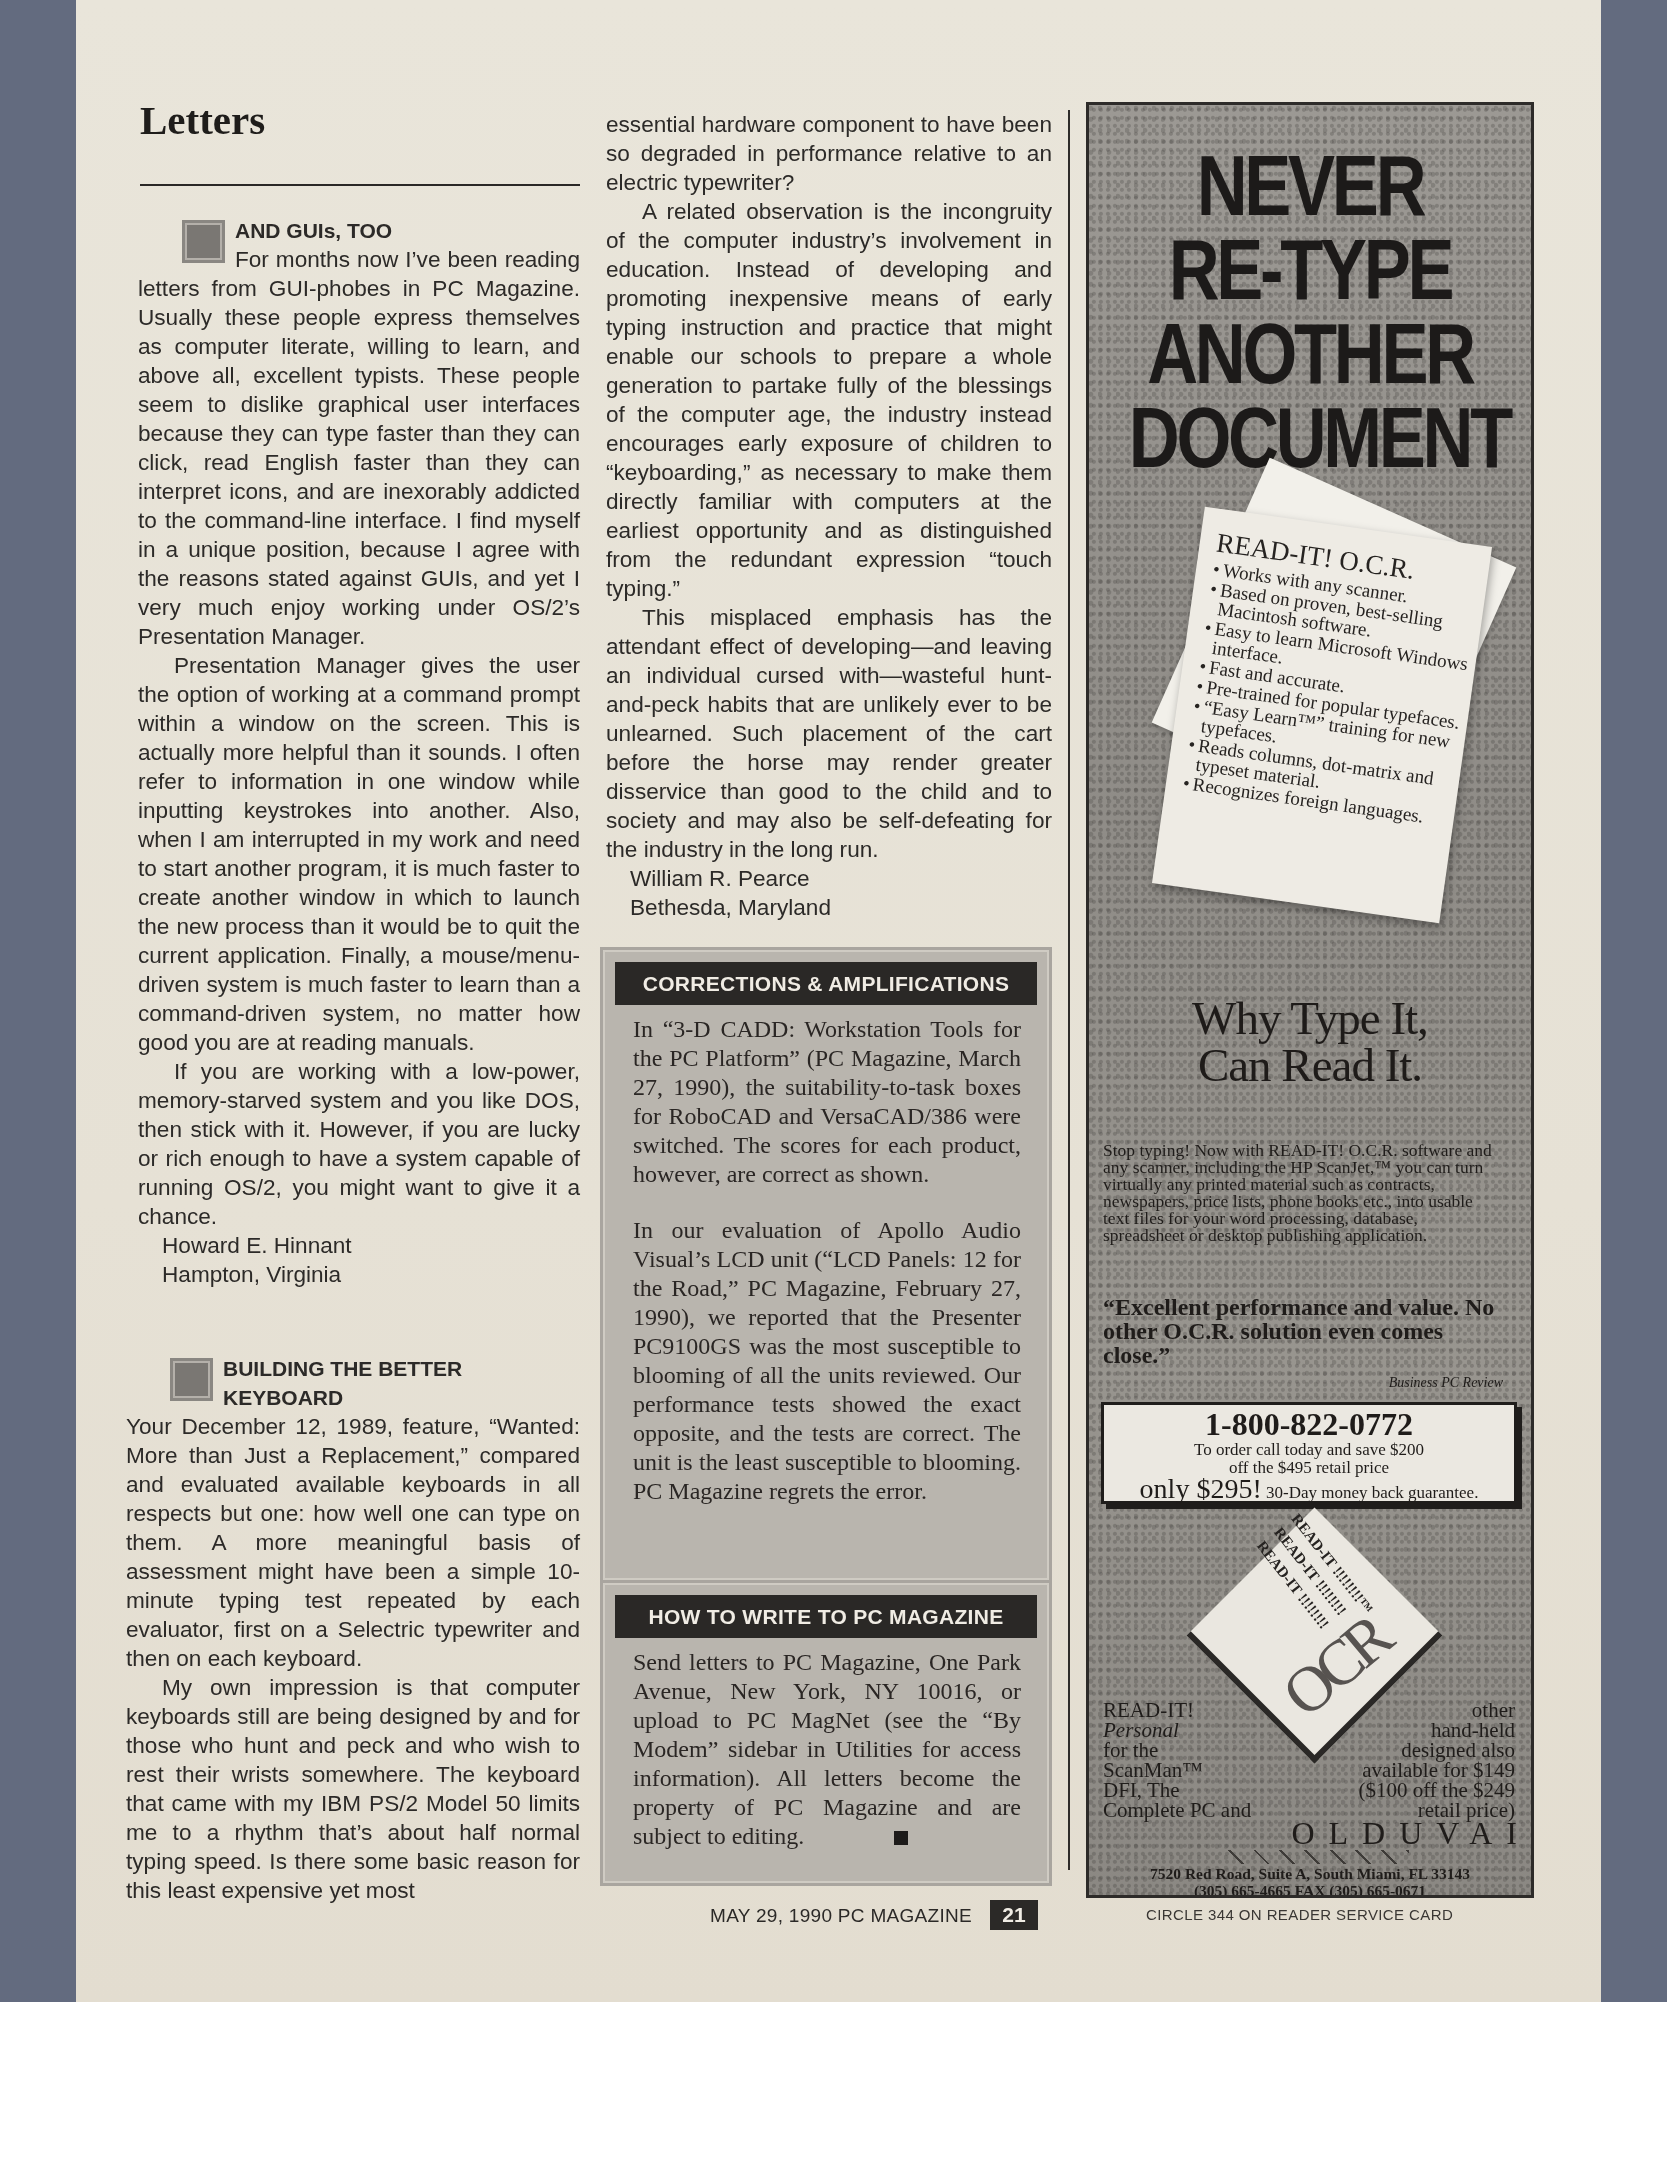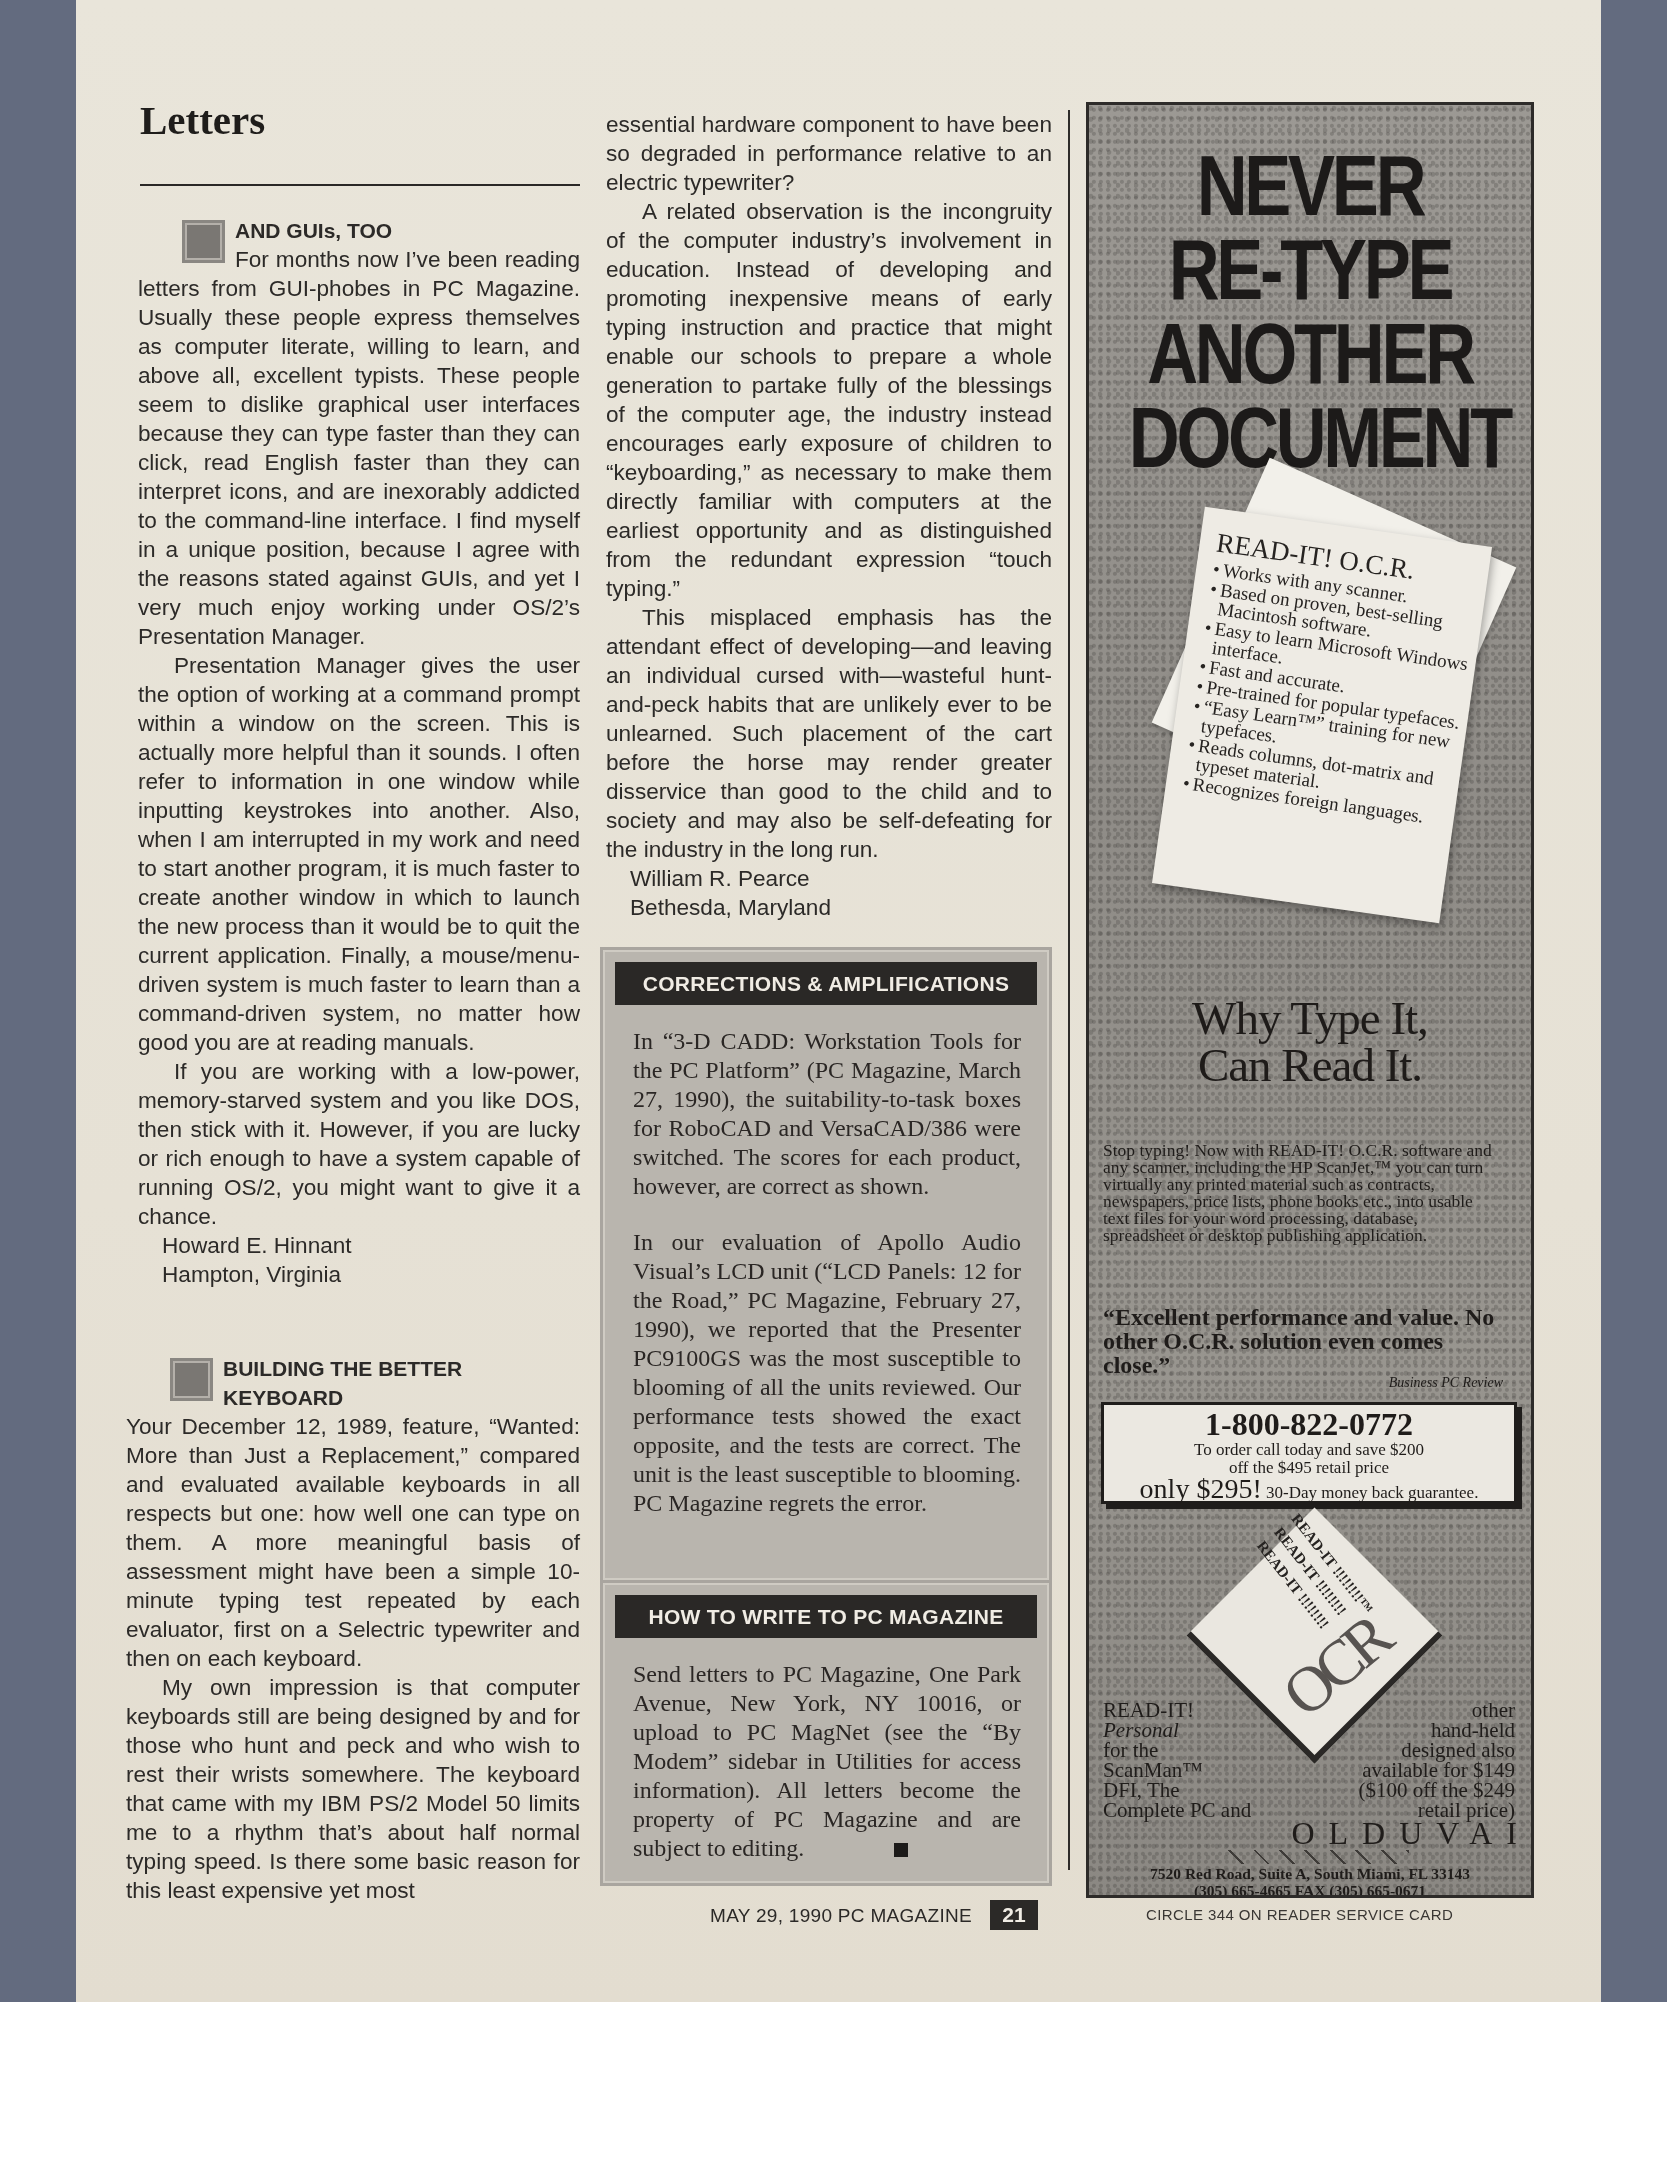--- a/index.html
+++ b/index.html
@@ -31,21 +31,21 @@
   .hbox.k { margin-top:4px; }
   .hd { font-weight:bold; font-size:21px; display:block; text-align:left; }
   .col-left-2 { left:126px; top:1354px; width:454px; }
 
   
   .sidebar { left:600px; width:446px; background:#b9b5ae; border:3px solid #a9a59f;
              box-shadow:inset 0 0 0 2px #cfcbc3; }
   .sidebar .bar { background:#2a2826; color:#f0ece4; font-weight:bold; font-size:21px;
                   text-align:center; padding:10px 0 9px; margin:12px 12px 0 12px; letter-spacing:0.3px; }
   .sidebar .body { font-family:"Liberation Serif", serif; font-size:24px; line-height:29px; color:#2a2624;
-                   padding:22px 28px 12px 30px; text-align:justify; }
+                   padding:10px 28px 12px 30px; text-align:justify; }
   .sidebar .body p { margin:0; }
   .sidebar .body p + p { margin-top:27px; }
   .corr { top:947px; height:630px; }
   .howto { top:1580px; height:300px; }
   .endmark { display:inline-block; width:14px; height:14px; background:#1d1b1a; margin-left:90px; vertical-align:middle; }
 
   .vrule { left:1068px; top:110px; width:2px; height:1760px; background:#2e2c2a; }
 
   
   .folio { left:710px; top:1905px; font-size:19px; color:#2b2927; letter-spacing:0.3px; }
@@ -69,21 +69,21 @@
                 transform:rotate(24deg); box-shadow:1px 2px 6px rgba(0,0,0,0.25); }
   .ad .features { position:absolute; left:110px; top:440px; width:270px; transform:rotate(8deg);
                   font-size:19px; line-height:19px; color:#262321; }
   .ad .features .ftitle { font-size:27px; line-height:30px; margin-bottom:2px; }
   .ad .features ul { margin:0; padding:0 0 0 10px; list-style:none; }
   .ad .features li { position:relative; margin:0 0 1px 0; }
   .ad .features li:before { content:"\2022"; position:absolute; left:-10px; }
   .ad .why { position:absolute; left:0; width:100%; top:890px; text-align:center; font-size:47px;
              line-height:47px; letter-spacing:-1px; color:#1e1b19; }
   .ad .copy { position:absolute; left:14px; top:1037px; width:400px; font-size:17.5px; line-height:17px; color:#1f1c1a; }
-  .ad .quote { position:absolute; left:14px; top:1190px; width:400px; font-weight:bold; font-size:24px; line-height:24px;margin-top:10px; }
+  .ad .quote { position:absolute; left:14px; top:1190px; width:400px; font-weight:bold; font-size:24px; line-height:24px; }
   .ad .source { position:absolute; right:28px; top:1270px; font-style:italic; font-size:14px; }
   .ad .orderbox { position:absolute; left:12px; top:1297px; width:410px; height:96px; background:#ebe8e1;
                   border:3px solid #1f1d1b; box-shadow:5px 5px 0 #1f1d1b; text-align:center; }
   .ad .phone { font-weight:bold; font-size:32px; line-height:34px; margin-top:2px; }
   .ad .order { font-size:17px; line-height:18px; }
   .ad .only { font-size:17px; line-height:24px; }
   .ad .only .big { font-size:28px; }
   .ad .disk { position:absolute; left:135px; top:1440px; width:175px; height:175px; background:#eae7e0;
               transform:rotate(45deg); border:4px solid #2a2826; border-width:0 6px 6px 0; }
   .ad .disk-label { position:absolute; left:150px; top:1470px; width:200px; transform:rotate(52deg);

